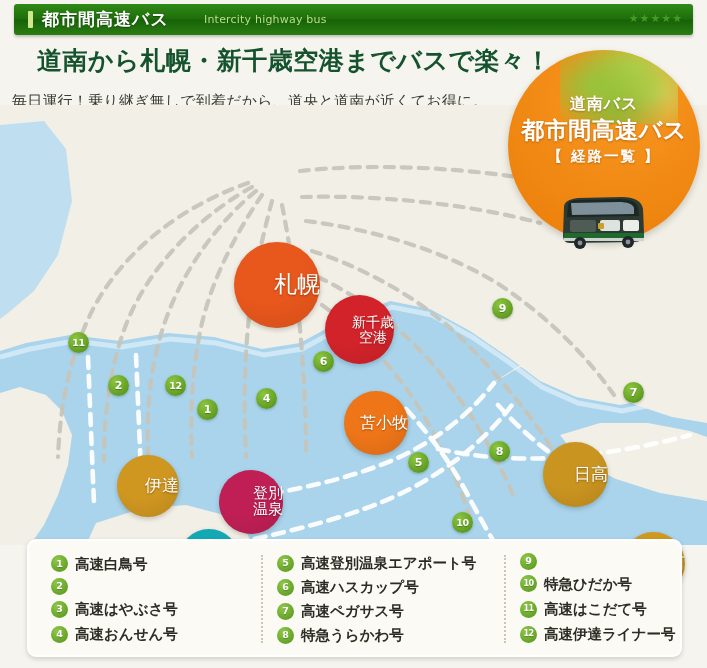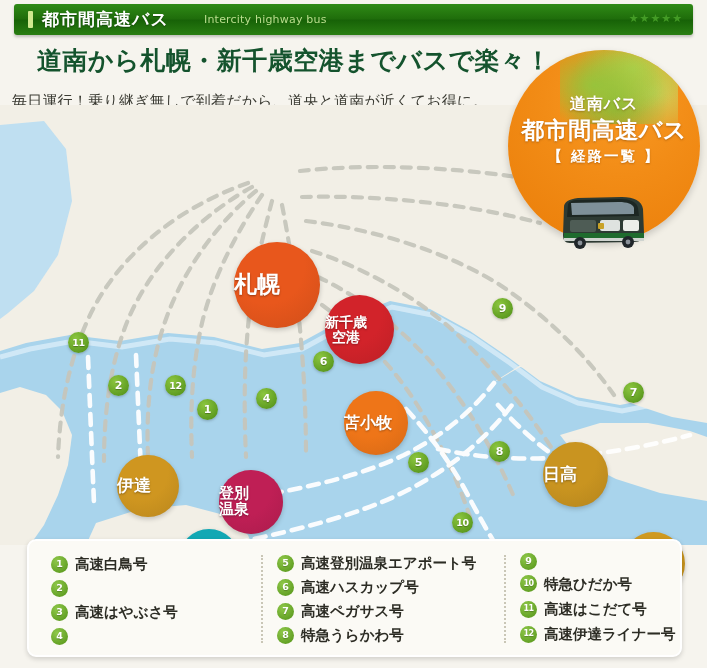--- a/index.html
+++ b/index.html
@@ -98,22 +98,22 @@
     text-shadow: 0 1px 2px rgba(120,60,0,.45);
   }
   #busphoto {
     position: absolute; left: 556px; top: 193px;
     width: 92px; height: 58px;
   }
 
   
   .city {
     position: absolute; border-radius: 50%;
-    display: flex; align-items: center; justify-content: flex-start;
-    text-align: center; color: #ffffff; font-weight: bold;
+    display: flex; align-items: center; justify-content: flex-end;
+    text-align: center; color: #ffffff; font-weight: normal;
     text-shadow: 0 1px 2px rgba(0,0,0,.34);
     box-shadow: 0 2px 5px rgba(0,0,0,0.2);
     line-height: 1.04; cursor: pointer;
   }
   .city span { display: block; }
 
   
   .marker {
     position: absolute; width: 21px; height: 21px; border-radius: 50%;
     background: radial-gradient(circle at 36% 30%, #8cc63f 0%, #5e9c21 72%, #4d8a18 100%);
@@ -340,20 +340,21 @@
         </div>
         <div class="legend-item">
           <span class="legend-num">2</span>
         </div>
         <div class="legend-item">
           <span class="legend-num">3</span>
           <span>高速はやぶさ号</span>
         </div>
         <div class="legend-item">
           <span class="legend-num">4</span>
+          <span>高速おんせん号</span>
         </div>
       </div>
       <div class="legend-col">
         <div class="legend-item">
           <span class="legend-num">5</span>
           <span>高速登別温泉エアポート号</span>
         </div>
         <div class="legend-item">
           <span class="legend-num">6</span>
           <span>高速ハスカップ号</span>

